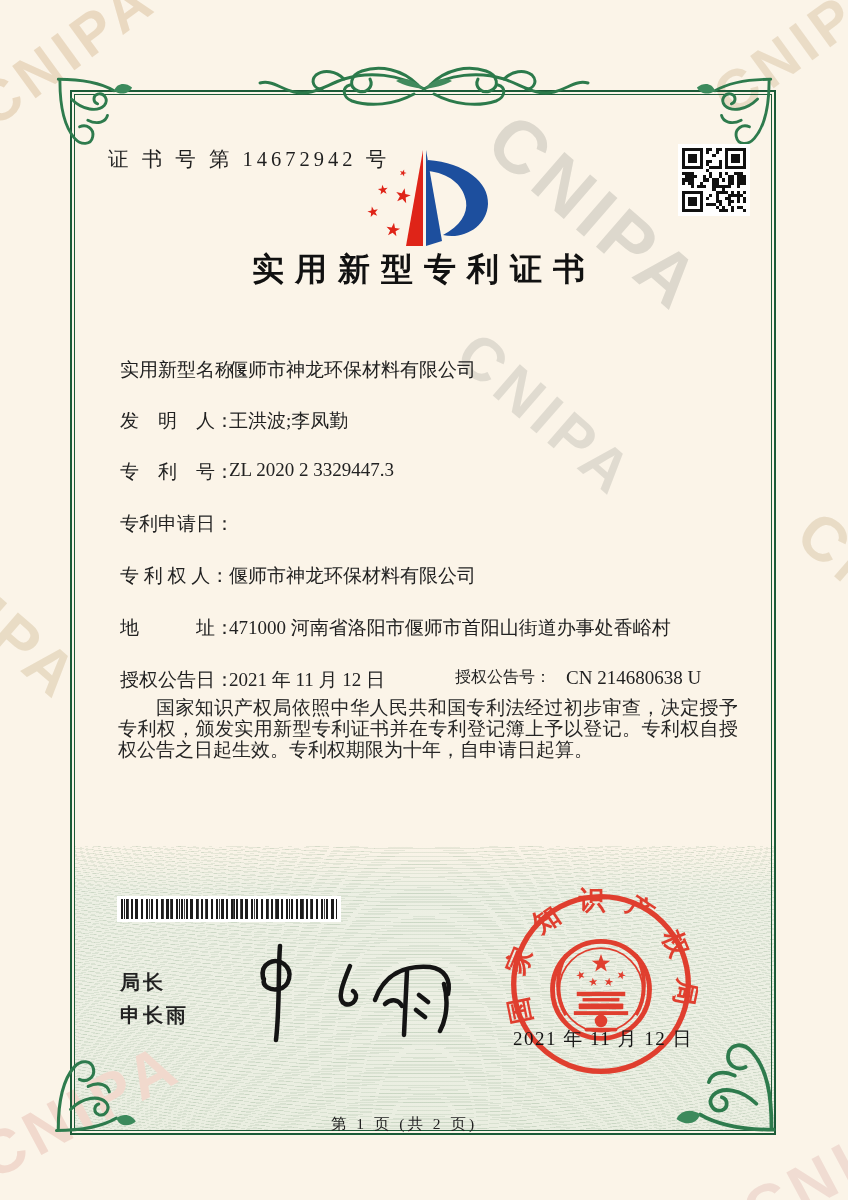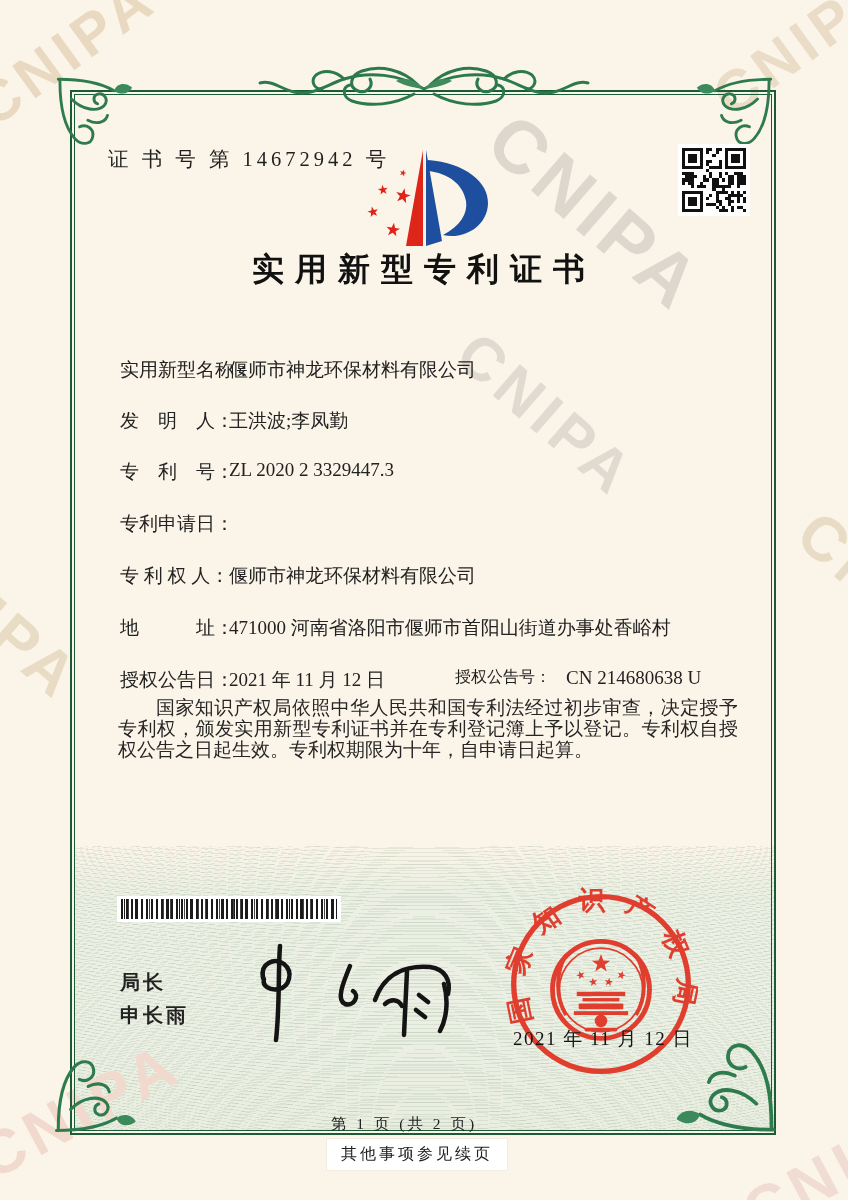--- a/index.html
+++ b/index.html
@@ -353,16 +353,15 @@
         <rect x="-28" y="28" width="56" height="4"></rect>
         <circle cx="0" cy="38" r="6.5"></circle>
         <path d="M-36,32 C-47,14 -47,-12 -36,-30" fill="none" stroke="#e03424" stroke-width="4"></path>
         <path d="M36,32 C47,14 47,-12 36,-30" fill="none" stroke="#e03424" stroke-width="4"></path>
         <rect x="-17" y="45" width="34" height="4" rx="2"></rect>
       </g>
     </svg>
     <div class="abs seal-date">2021 年 11 月 12 日</div>
 
     <div class="abs page-num">第 1 页 (共 2 页)</div>
-    <div class="abs cont-note">其他事项参见续页</div>
 
   </div>
 </div>
 
 </body></html>

